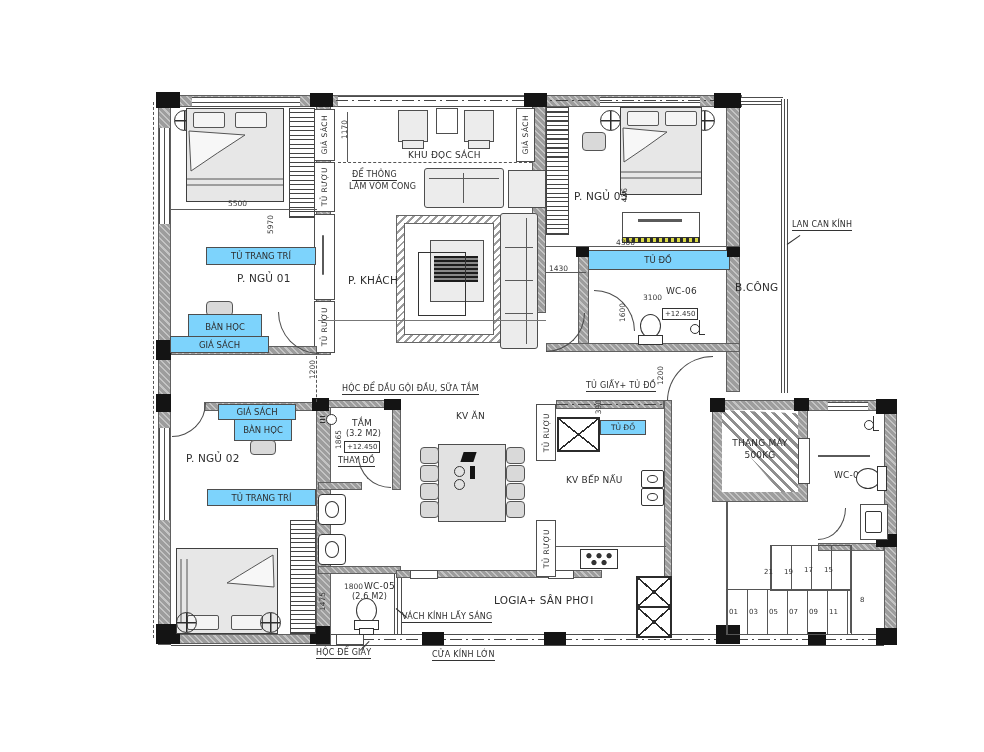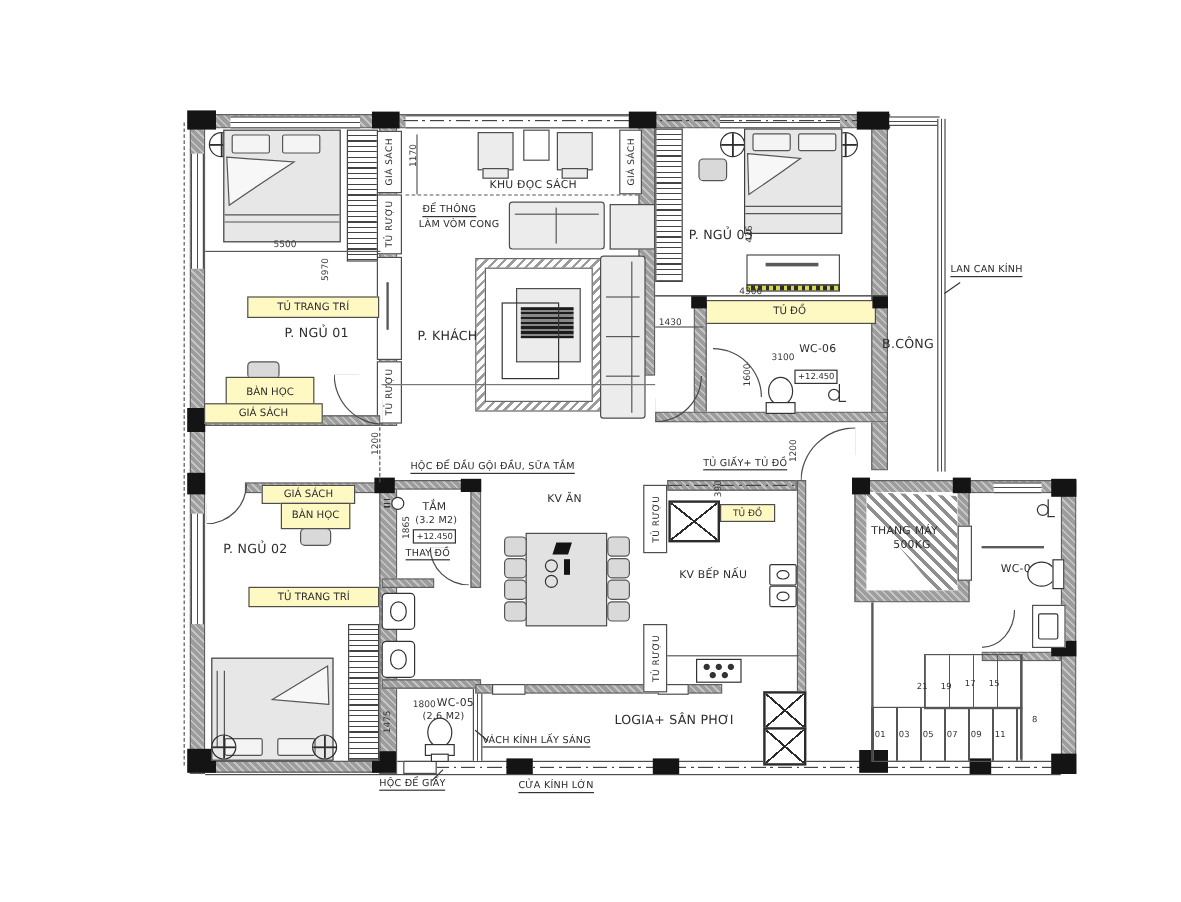--- a/index.html
+++ b/index.html
@@ -24,21 +24,21 @@
   .sm{font-size:8px;}
   .md{font-size:9px;}
   .dim{position:absolute;font-size:7.5px;color:#3a3a3a;white-space:nowrap;}
   .vt{writing-mode:vertical-rl;transform:rotate(180deg);}
   .note{border-bottom:1px solid #333;padding-bottom:1px;}
   
   .furn{position:absolute;background:#ececec;border:1px solid #4e4e4e;}
   .wbox{position:absolute;background:#fff;border:1px solid #4e4e4e;}
   .cab{position:absolute;background:#fff;border:1px solid #4e4e4e;display:flex;align-items:center;justify-content:center;overflow:hidden;}
   .cab span{font-size:7.5px;color:#2d2d2d;writing-mode:vertical-rl;transform:rotate(180deg);letter-spacing:.4px;}
-  .shelfbox{position:absolute;background:#fef9c3;border:1px solid #4e4e4e;display:flex;align-items:center;justify-content:center;}
+  .shelfbox{position:absolute;background:#7dd3fc;border:1px solid #4e4e4e;display:flex;align-items:center;justify-content:center;}
   .shelfbox span{font-size:8.5px;}
   .hatchv{position:absolute;background:#fff;border:1px solid #444;
         background-image:repeating-linear-gradient(0deg,#444 0 1px,transparent 1px 4.5px);}
   .rug{position:absolute;border:1px solid #666;background:repeating-linear-gradient(135deg,#9b9b9b 0 2px,#fff 2px 5.5px);}
   .rugin{position:absolute;inset:7px;background:#fff;border:1px solid #666;}
   .ccross{position:absolute;width:19px;height:19px;border:1.5px solid #2e2e2e;border-radius:50%;background:
      linear-gradient(#2e2e2e,#2e2e2e) center/100% 1.5px no-repeat,
      linear-gradient(#2e2e2e,#2e2e2e) center/1.5px 100% no-repeat;}
   .xbox{position:absolute;background:#fff;border:2px solid #2b2b2b;background-image:
      linear-gradient(to top right,transparent calc(50% - .8px),#2b2b2b calc(50% - .8px) calc(50% + .8px),transparent calc(50% + .8px)),
@@ -360,25 +360,25 @@
   <div class="xbox" style="left:557px;top:417px;width:39px;height:31px"></div>
   <div class="shelfbox" style="left:600px;top:420px;width:44px;height:13px">
       <span style="font-size:7.5px">TỦ ĐỒ</span>
     </div>
   <div class="lbl md" style="left:566px;top:475px">KV BẾP NẤU</div>
   <div class="wbasin" style="left:641px;top:470px;width:21px;height:16px;border-radius:2px"></div>
   <div class="wbasin" style="left:641px;top:488px;width:21px;height:16px;border-radius:2px"></div>
   <div class="thin" style="left:556px;top:546px;width:110px;height:1px"></div>
   <div class="stove" style="left:580px;top:549px;width:36px;height:18px"></div>
 
-  <div class="lbl" style="left:512px;top:594px">LOGIA+ SÂN PHƠI</div>
+  <div class="lbl" style="left:494px;top:594px">LOGIA+ SÂN PHƠI</div>
   <div class="xbox" style="left:636px;top:576px;width:32px;height:28px"></div>
   <div class="xbox" style="left:636px;top:606px;width:32px;height:28px"></div>
 
-  <div class="lbl md" style="left:726px;top:438px;width:68px;">THANG MÁY</div>
+  <div class="lbl md" style="left:726px;top:438px;width:68px;text-align:center">THANG MÁY</div>
   <div class="lbl md" style="left:726px;top:450px;width:68px;text-align:center">500KG</div>
 
   <div class="treads" style="left:770px;top:545px;width:80px;height:44px"></div>
   <div class="stairnum" style="left:764px;top:568px">21</div>
   <div class="stairnum" style="left:784px;top:568px">19</div>
   <div class="stairnum" style="left:804px;top:566px">17</div>
   <div class="stairnum" style="left:824px;top:566px">15</div>
   <div class="treads" style="left:726px;top:589px;width:124px;height:44px"></div>
   <div class="stairnum" style="left:729px;top:608px">01</div>
   <div class="stairnum" style="left:749px;top:608px">03</div>

